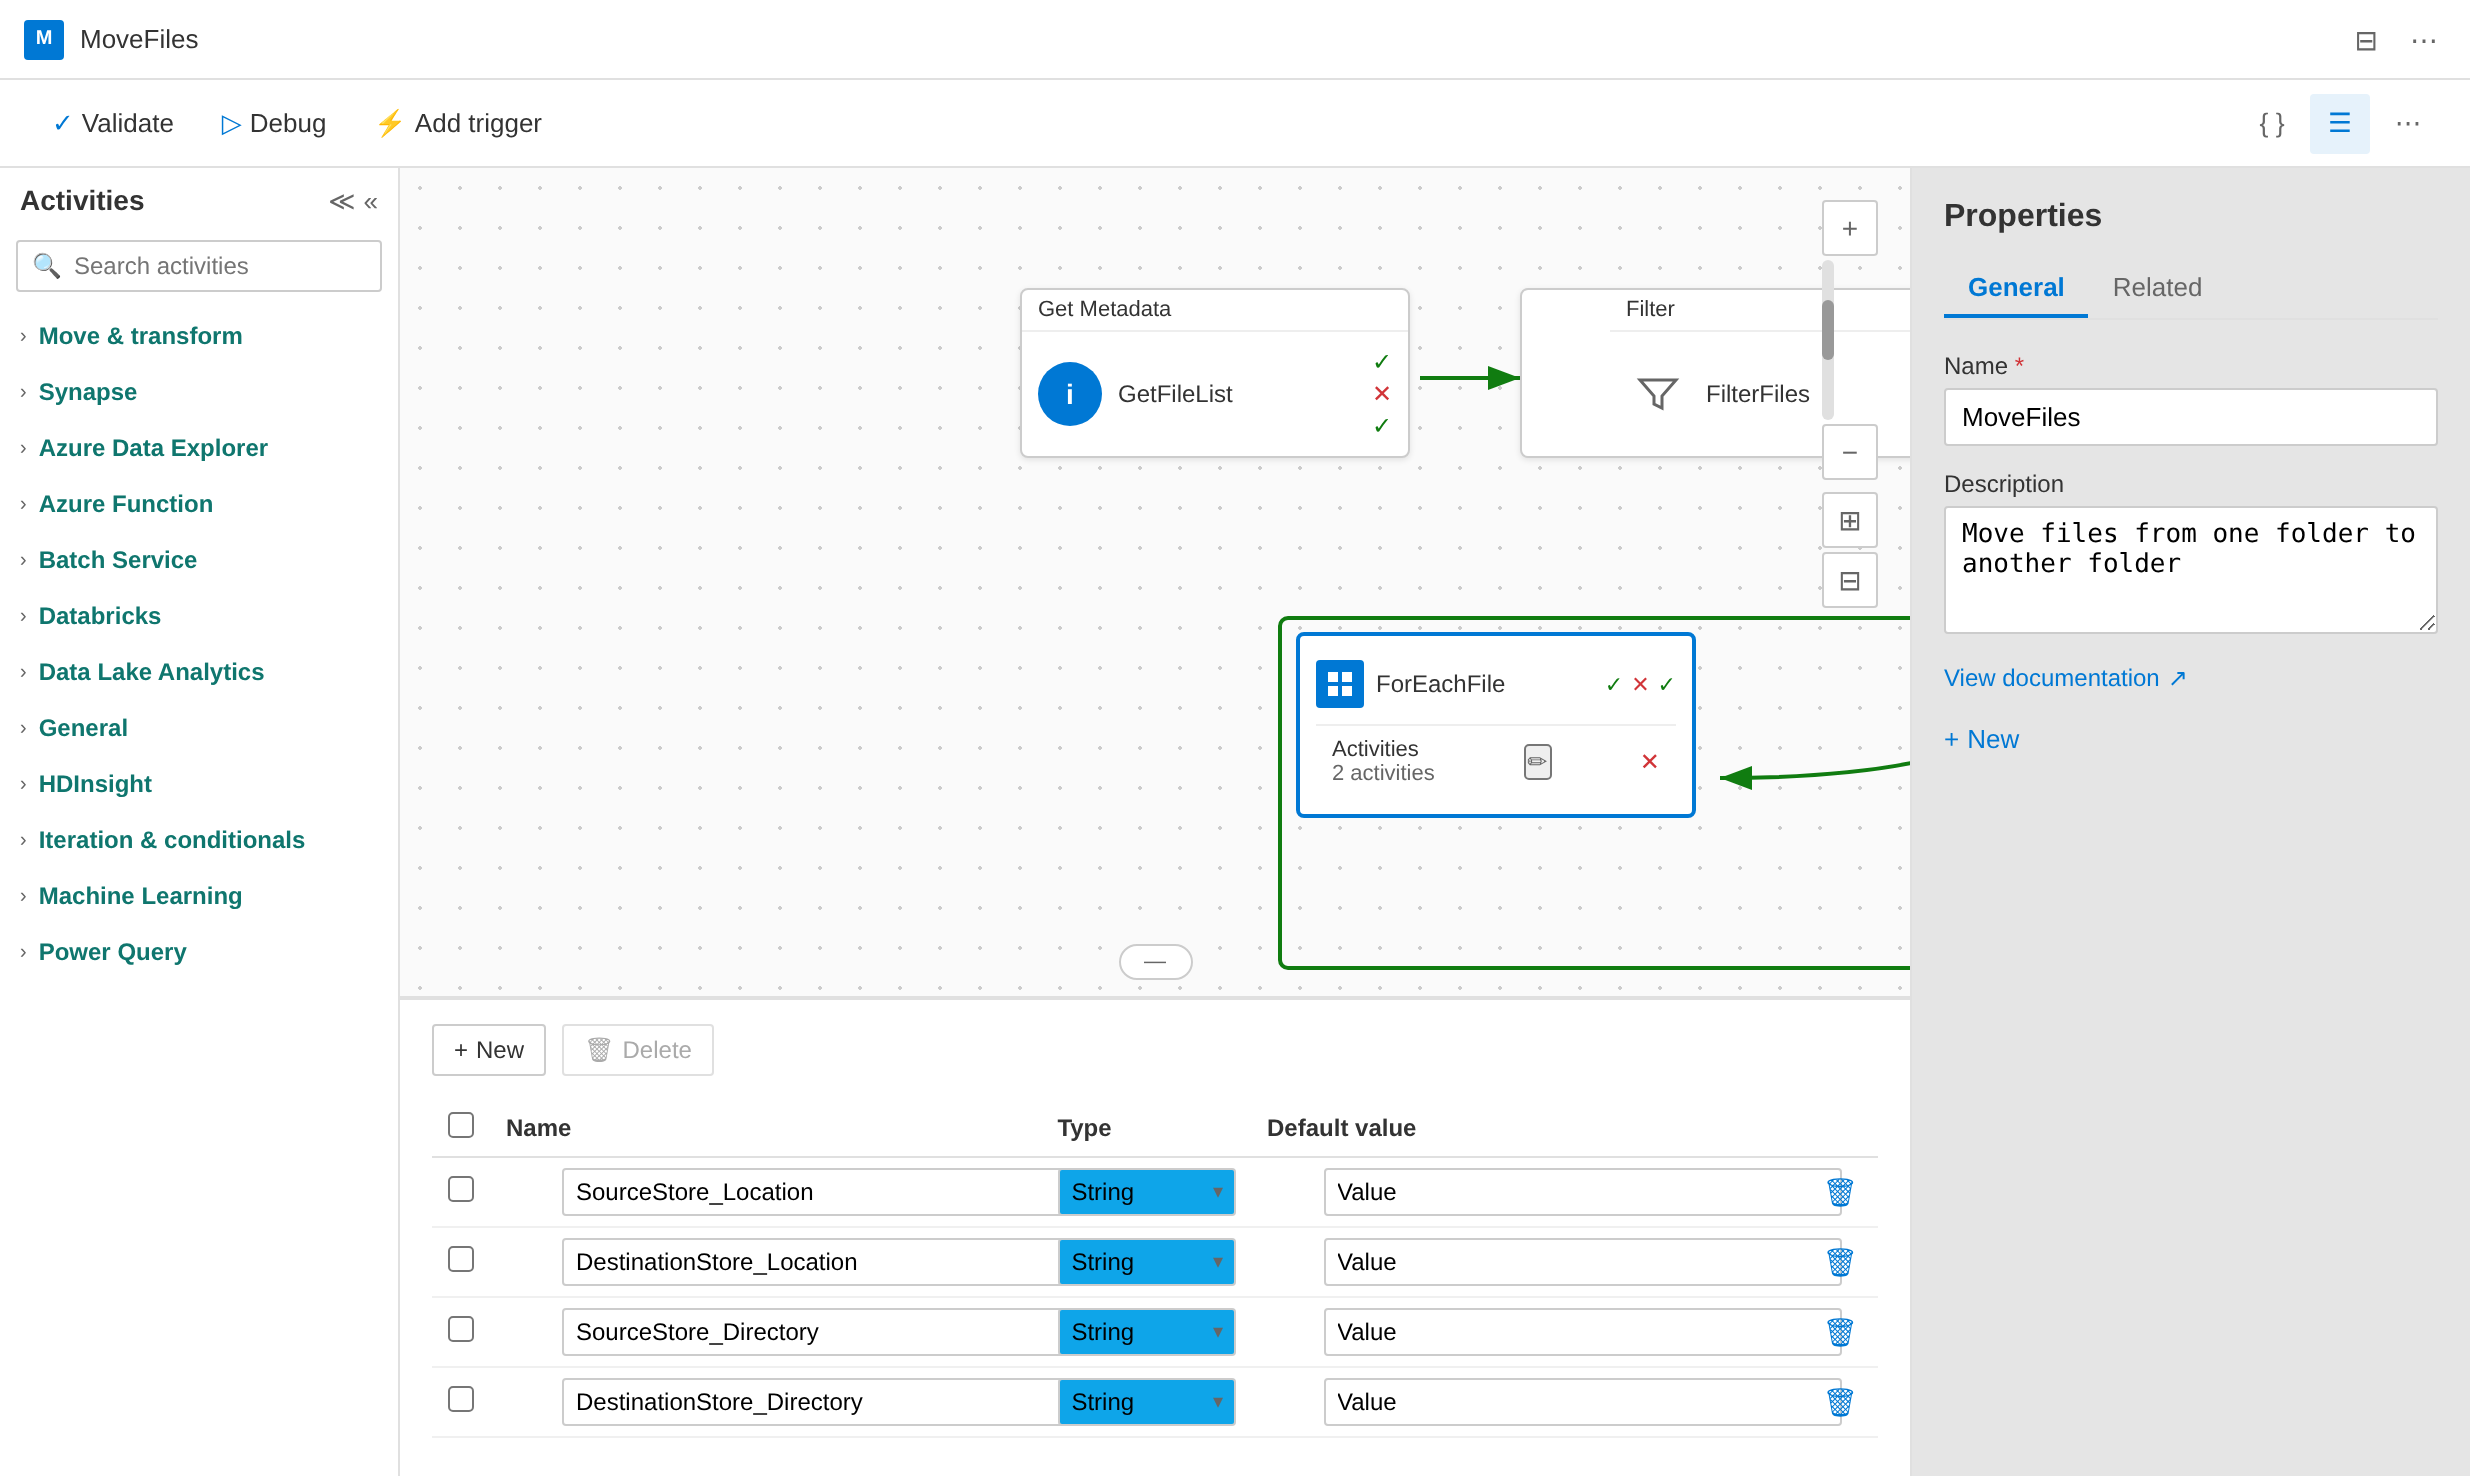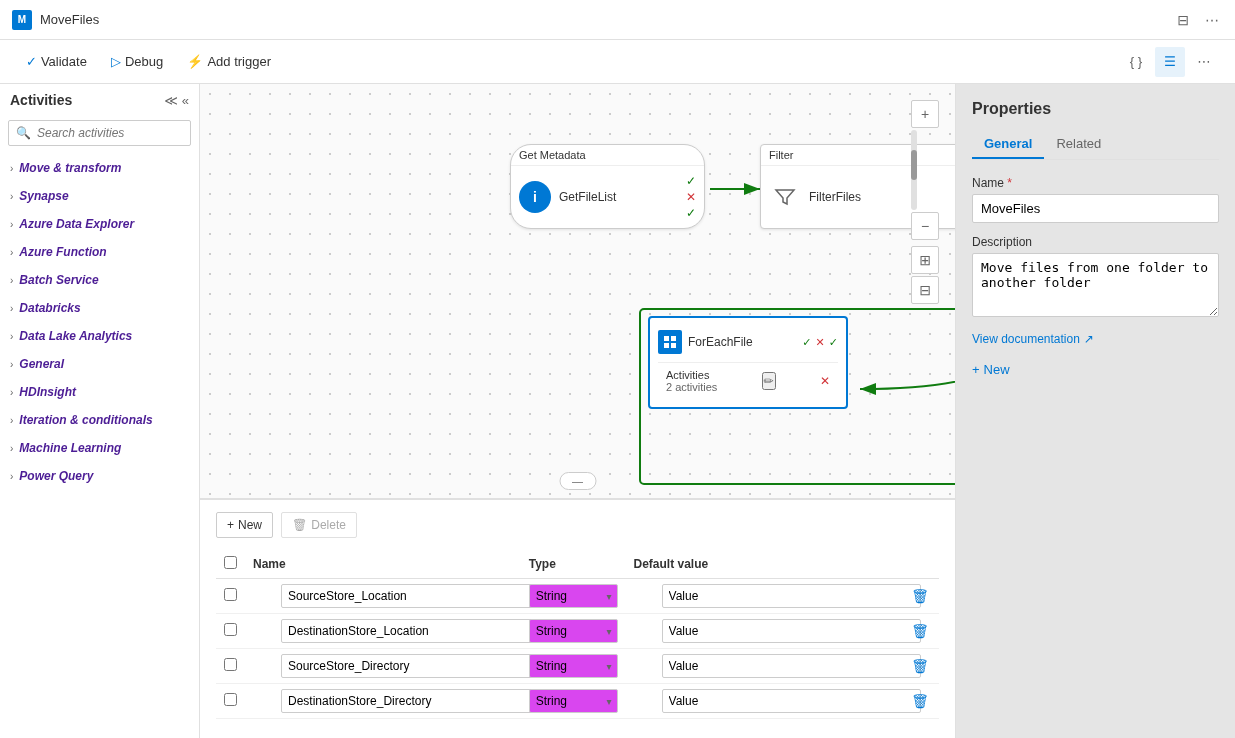--- a/index.html
+++ b/index.html
@@ -23,25 +23,25 @@
 
     
     .main { display: flex; flex: 1; overflow: hidden; }
 
     
     .sidebar { width: 200px; border-right: 1px solid #e0e0e0; display: flex; flex-direction: column; background: #fff; overflow-y: auto; flex-shrink: 0; }
     .sidebar-header { display: flex; align-items: center; justify-content: space-between; padding: 8px 10px; }
     .sidebar-title { font-size: 14px; font-weight: 600; color: #333; }
     .sidebar-header-icons { display: flex; gap: 4px; color: #666; }
     .search-box { margin: 4px 8px 8px; position: relative; }
-    .search-box input { width: 100%; padding: 5px 8px 5px 28px; border: 1px solid #ccc; border-radius: 2px; font-size: 12px; outline: none; font-style: italic; }
+    .search-box input { width: 100%; padding: 5px 8px 5px 28px; border: 1px solid #ccc; border-radius: 2px; font-size: 12px; outline: none; }
     .search-icon-inner { position: absolute; left: 8px; top: 50%; transform: translateY(-50%); color: #666; font-size: 12px; }
     .sidebar-item { padding: 7px 10px; cursor: pointer; display: flex; align-items: center; gap: 6px; color: #333; font-size: 12px; border-radius: 2px; }
     .sidebar-item .chevron { font-size: 10px; color: #666; }
-    .sidebar-item .item-label { font-weight: 600; color: #4c1d95; font-style: italic; }
+    .sidebar-item .item-label { font-weight: 600; color: #0f766e; }
 
     
     .canvas-area { flex: 1; display: flex; flex-direction: column; background: #fafafa; overflow: hidden; }
     .canvas { flex: 1; position: relative; background: #fafafa; background-image: radial-gradient(circle, #ccc 1px, transparent 1px); background-size: 20px 20px; overflow: hidden; }
     
     
     .activity-node { position: absolute; background: #fff; border: 1px solid #ccc; border-radius: 4px; box-shadow: 0 1px 3px rgba(0,0,0,0.1); }
     .node-header { padding: 4px 8px; font-size: 11px; color: #333; border-bottom: 1px solid #eee; display: flex; align-items: center; gap: 4px; }
     .node-body { padding: 8px; display: flex; align-items: center; gap: 8px; }
     .node-icon-circle { width: 32px; height: 32px; background: #0078d4; border-radius: 50%; display: flex; align-items: center; justify-content: center; color: #fff; font-size: 14px; font-weight: bold; }
@@ -81,21 +81,21 @@
     .panel-btn { display: flex; align-items: center; gap: 4px; padding: 5px 10px; border: 1px solid #ccc; background: #fff; cursor: pointer; color: #333; font-size: 12px; border-radius: 2px; }
     .panel-btn.disabled { color: #aaa; border-color: #e0e0e0; cursor: not-allowed; }
     
     
     .params-table { width: 100%; border-collapse: collapse; }
     .params-table th { text-align: left; padding: 6px 8px; font-size: 12px; color: #333; font-weight: 600; border-bottom: 1px solid #e0e0e0; }
     .params-table td { padding: 5px 8px; font-size: 12px; border-bottom: 1px solid #f0f0f0; vertical-align: middle; }
     .params-table input[type="checkbox"] { cursor: pointer; }
     .param-input { width: 100%; padding: 4px 6px; border: 1px solid #ccc; border-radius: 2px; font-size: 12px; outline: none; margin-left: 28px; }
     .param-select-wrapper { position: relative; display: flex; align-items: center; }
-    .param-select { width: 100%; padding: 4px 22px 4px 6px; border: 1px solid #ccc; border-radius: 2px; font-size: 12px; appearance: none; outline: none; background: #d946ef; cursor: pointer; }
+    .param-select { width: 100%; padding: 4px 22px 4px 6px; border: 1px solid #ccc; border-radius: 2px; font-size: 12px; appearance: none; outline: none; background: #0ea5e9; cursor: pointer; }
     .select-chevron { position: absolute; right: 6px; color: #666; font-size: 10px; pointer-events: none; }
     .delete-row-btn { color: #0078d4; background: none; border: none; cursor: pointer; font-size: 14px; padding: 2px; }
 
     
     .properties-panel { width: 280px; background: #e5e5e5; border-left: 1px solid #e0e0e0; padding: 16px; overflow-y: auto; flex-shrink: 0; }
     .prop-title { font-size: 16px; font-weight: 600; color: #333; margin-bottom: 12px; }
     .prop-tabs { display: flex; gap: 0; border-bottom: 1px solid #e0e0e0; margin-bottom: 16px; }
     .prop-tab { padding: 6px 12px; cursor: pointer; color: #666; font-size: 13px; border-bottom: 2px solid transparent; }
     .prop-tab.active { color: #0078d4; border-bottom-color: #0078d4; font-weight: 600; }
     .prop-label { font-size: 12px; color: #333; margin-bottom: 4px; }
@@ -212,38 +212,38 @@
           </marker>
         </defs>
 
         <line x1="510" y1="105" x2="560" y2="105" stroke="#107c10" stroke-width="2" marker-end="url(#arrowhead)"></line>
 
         <path d="M 760 145 Q 830 145 830 240 Q 830 305 660 305" stroke="#107c10" stroke-width="2" fill="none" marker-end="url(#arrowhead)"></path>
 
         <rect x="440" y="225" width="430" height="175" rx="4" fill="none" stroke="#107c10" stroke-width="2" stroke-dasharray="none"></rect>
       </svg>
 
-      <div class="activity-node" style="left: 310px; top: 60px; width: 195px; border-radius: 21px;">
+      <div class="activity-node" style="left: 310px; top: 60px; width: 195px;">
         <div class="node-header">
           <span>Get Metadata</span>
         </div>
         <div class="node-body">
           <div class="node-icon-circle">
             <span>i</span>
           </div>
           <span class="node-label">GetFileList</span>
           <div class="node-status">
             <span class="status-check">✓</span>
             <span class="status-x">✕</span>
             <span class="status-check">✓</span>
           </div>
         </div>
       </div>
 
-      <div class="activity-node" style="left: 560px; top: 60px; width: 224px;">
+      <div class="activity-node" style="left: 560px; top: 60px; width: 224px; padding-left: 44px;">
         <div class="node-header">
           <span>Filter</span>
         </div>
         <div class="node-body">
           <div class="node-icon-filter">
             <svg width="24" height="24" viewBox="0 0 24 24">
                 <path d="M3 5h18l-7 8v6l-4-2v-4L3 5z" fill="none" stroke="#666" stroke-width="1.5"></path>
               </svg>
           </div>
           <span class="node-label">FilterFiles</span>

